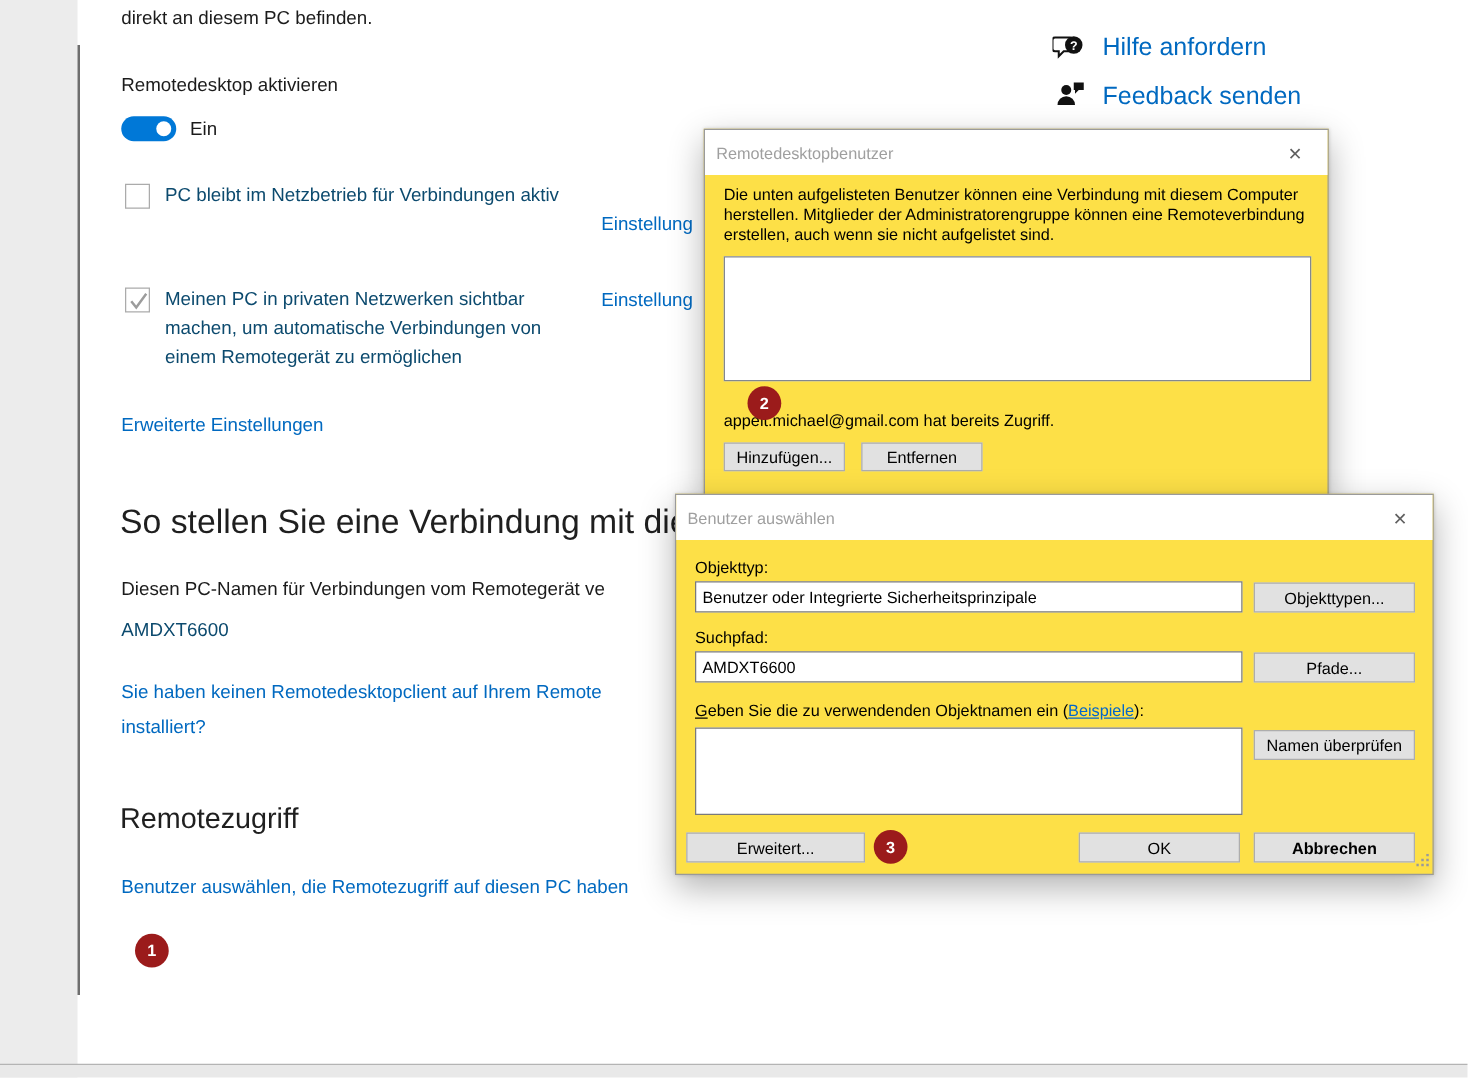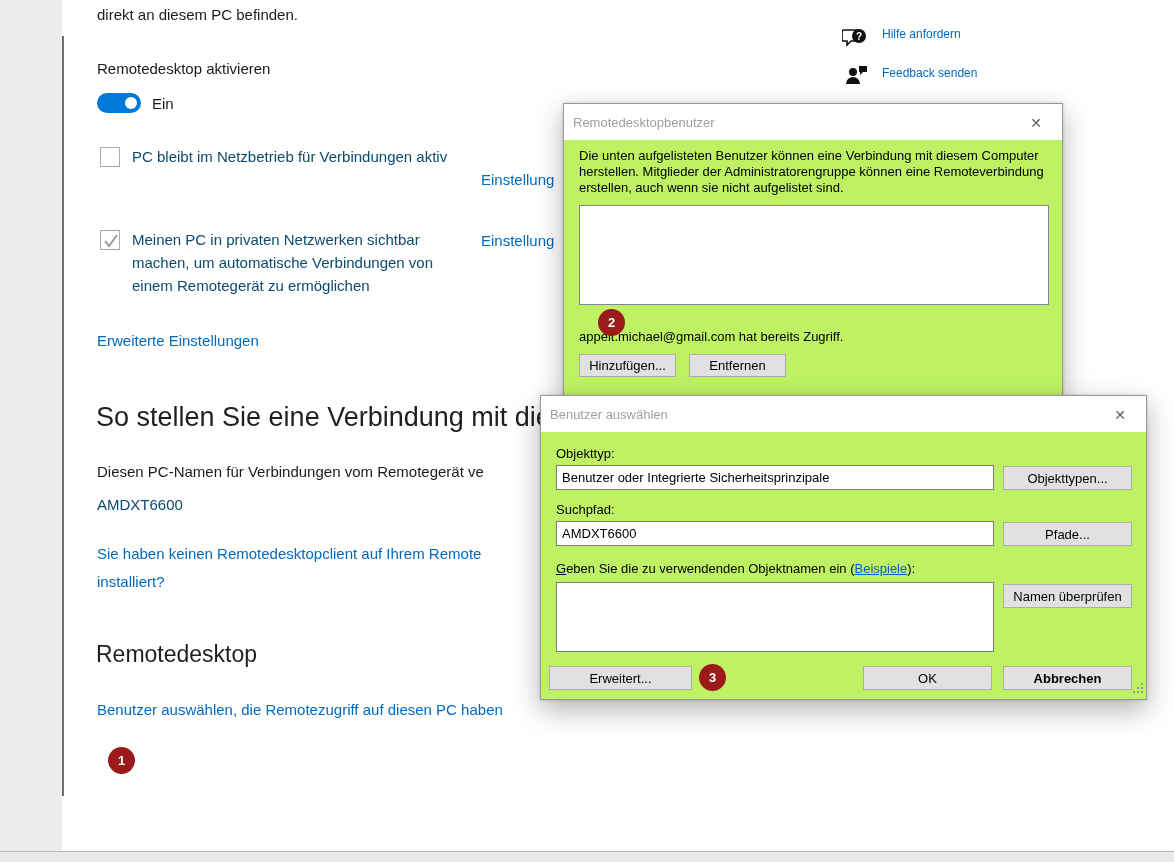--- a/index.html
+++ b/index.html
@@ -23,34 +23,34 @@
 
   .toggle { width:44px; height:20px; border-radius:10px; background:#0078d7; position:relative; cursor:pointer; }
   .toggle .knob { position:absolute; right:4px; top:4px; width:12px; height:12px; border-radius:50%; background:#fff; }
 
   .cb { width:20px; height:20px; border:1px solid #ababab; background:#fff; }
 
   .badge { width:27px; height:27px; border-radius:50%; background:#9b1b1b; color:#fff;
     font-size:13px; font-weight:bold; display:flex; align-items:center; justify-content:center; }
 
   
-  .dlg { background:#bef264; border:1px solid #9a9a9a;
+  .dlg { background:#fde047; border:1px solid #9a9a9a;
     box-shadow:0 10px 26px rgba(0,0,0,.30), 0 0 3px rgba(0,0,0,.18); font-size:13px; color:#000; }
   .dlg-titlebar { height:36px; background:#fff; position:relative; }
   .dlg-title { position:absolute; left:9px; top:11px; font-size:13px; color:#9f9f9f; }
   .dlg-close { position:absolute; right:14px; top:9px; width:24px; height:20px; text-align:center;
     color:#5f5f5f; font-size:14px; line-height:20px; cursor:pointer; }
   .win-btn { background:#e1e1e1; border:1px solid #adadad; font-size:13px; color:#000;
     font-family:"Liberation Sans", sans-serif; display:flex; align-items:center; justify-content:center; cursor:pointer; }
   .field { background:#fff; border:1px solid #7a7a7a; font-size:13px; padding:4px 5px; overflow:hidden; white-space:nowrap; }
   .box { background:#fff; border:1px solid #828790; }
   .underline { text-decoration:underline; }
   .blue-underline { color:#0066cc; text-decoration:underline; cursor:pointer; }
 
-  .help-row { font-size:12px; }
+  .help-row { font-size:20px; }
 </style>
 </head>
 <body>
 
 <div class="abs sidebar"></div>
 <div class="abs vline"></div>
 <div class="abs bottom-line"></div>
 <div class="abs bottom-band"></div>
 
 <div class="abs t15" style="left:97px; top:4px;">direkt an diesem PC befinden.</div>
@@ -75,21 +75,21 @@
 
 <div class="abs t15 link nowrap" style="left:97px; top:330px;">Erweiterte Einstellungen</div>
 
 <div class="abs h1" style="left:96px; top:402px;">So stellen Sie eine Verbindung mit diese</div>
 <div class="abs t15 nowrap" style="left:97px; top:461px;">Diesen PC-Namen für Verbindungen vom Remotegerät ve</div>
 <div class="abs t15 grey nowrap" style="left:97px; top:494px;">AMDXT6600</div>
 
 <div class="abs t15 link nowrap" style="left:97px; top:543px;">Sie haben keinen Remotedesktopclient auf Ihrem Remote</div>
 <div class="abs t15 link nowrap" style="left:97px; top:571px;">installiert?</div>
 
-<div class="abs h2" style="left:96px; top:641px;">Remotedesktop</div>
+<div class="abs h2" style="left:96px; top:641px;">Remotezugriff</div>
 <div class="abs t15 link nowrap" style="left:97px; top:699px;">Benutzer auswählen, die Remotezugriff auf diesen PC haben</div>
 
 <div class="abs badge" style="left:108px; top:747px;">1</div>
 
 <div class="abs" style="left:842px; top:26px;">
   <svg width="26" height="24" viewBox="0 0 26 24">
     <path d="M2 4 h12 a2 2 0 0 1 2 2 v7 a2 2 0 0 1 -2 2 h-5 l-4 4 v-4 h-3 a2 2 0 0 1 -2 -2 v-7 a2 2 0 0 1 2 -2 z" fill="none" stroke="#111" stroke-width="1.6"></path>
     <circle cx="17" cy="10" r="7" fill="#111"></circle>
     <text x="17" y="14" font-size="10" font-weight="bold" fill="#fff" text-anchor="middle" font-family="Liberation Sans, sans-serif">?</text>
   </svg>

